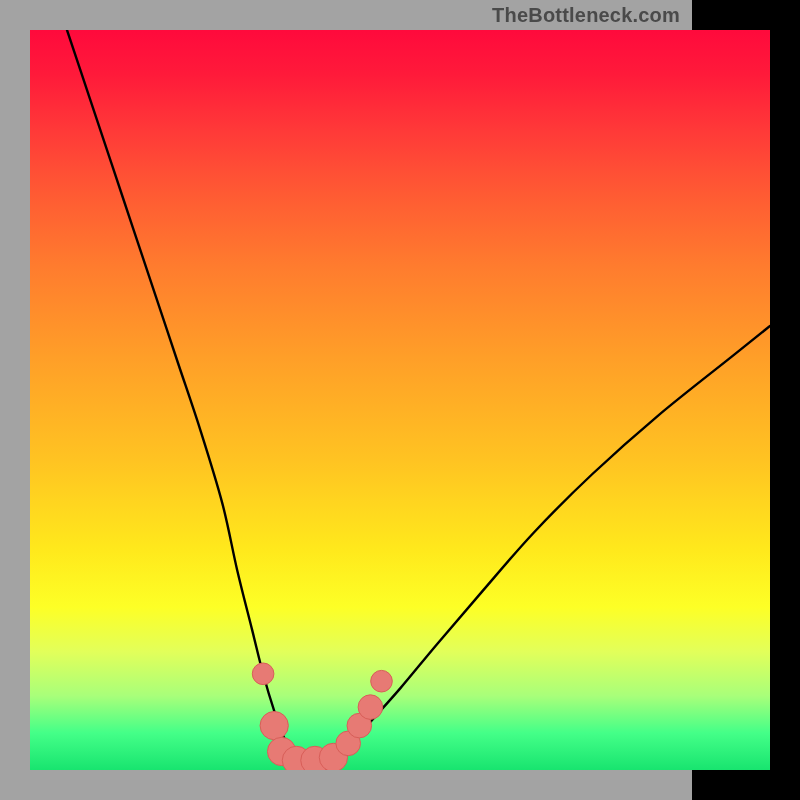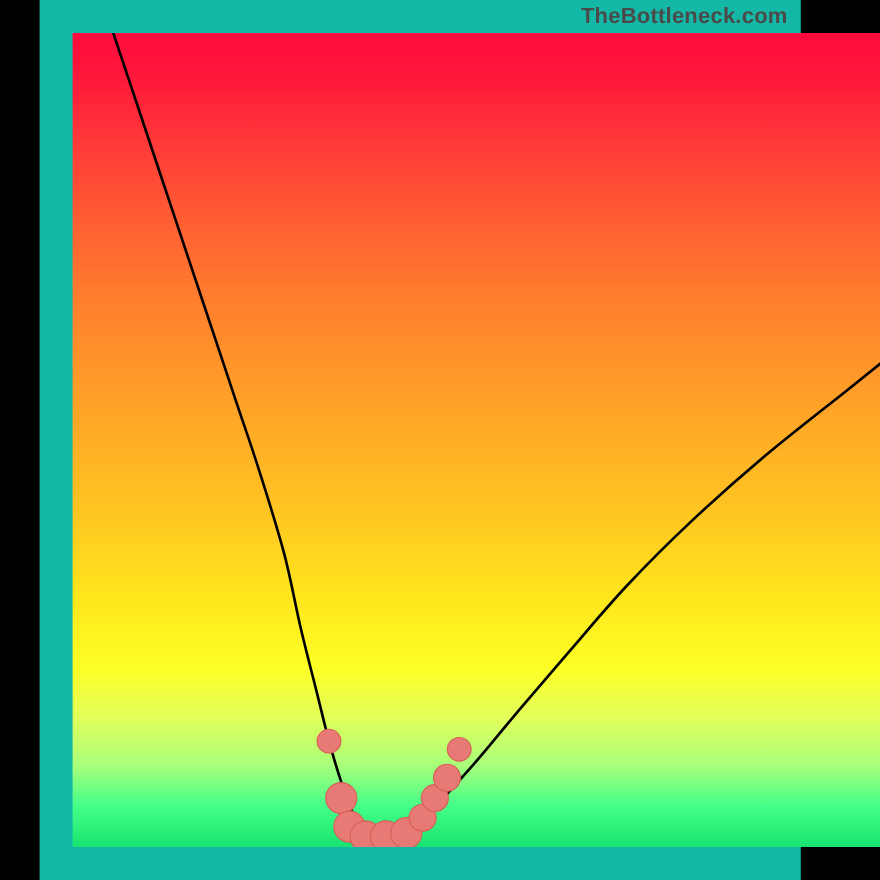--- a/index.html
+++ b/index.html
@@ -10,22 +10,21 @@
     background: #000;
     font-family: Arial, Helvetica, sans-serif;
     overflow: hidden;
   }
   .frame {
     position: absolute;
     top: 0;
     left: 0;
     width: 692px;
     height: 800px;
-    background: #14b8a6;
-    margin-left: 36px;
+    background: #a3a3a3;
   }
   .plot-area {
     position: absolute;
     top: 30px;
     left: 30px;
     width: 740px;
     height: 740px;
     background: linear-gradient(
       to bottom,
       #ff0a3c 0%,

